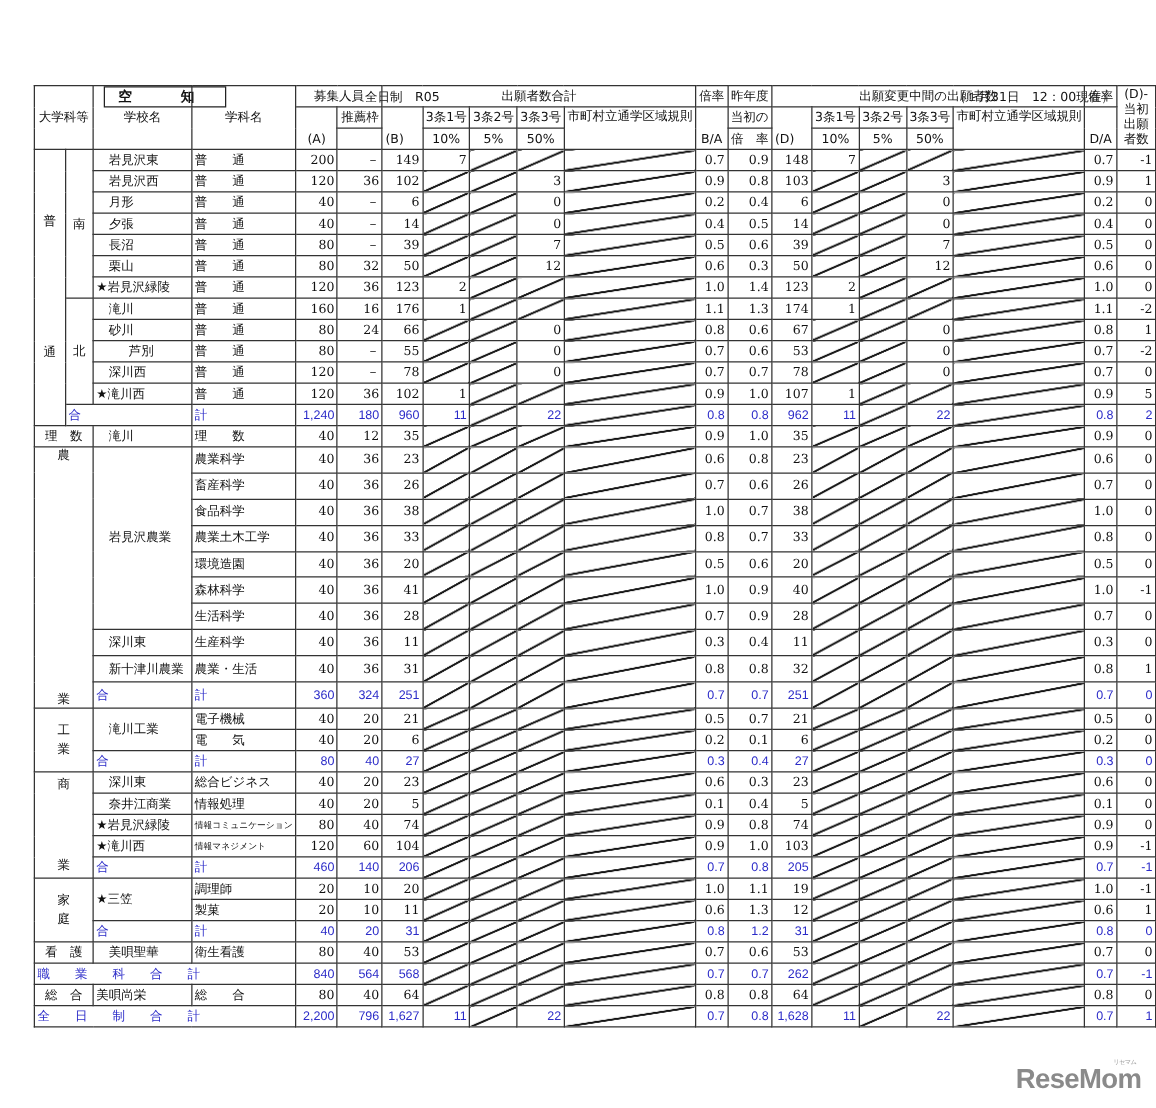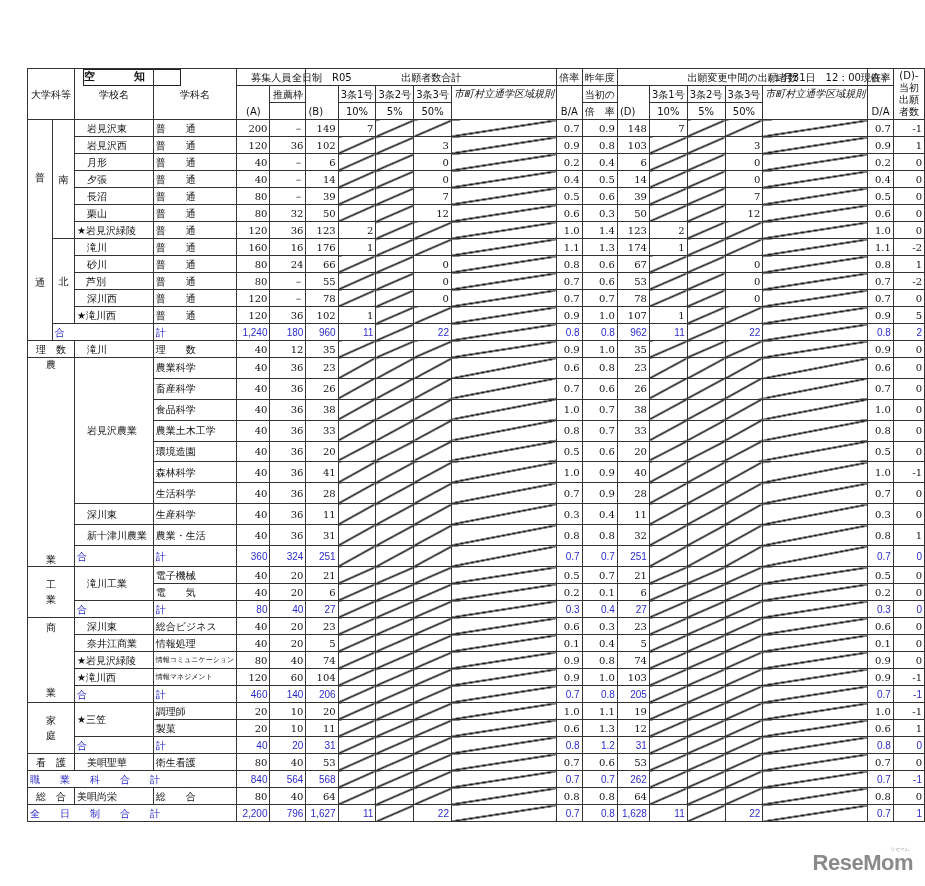--- a/index.html
+++ b/index.html
@@ -1,29 +1,29 @@
 <!DOCTYPE html>
 <html><head>
 <meta charset="utf-8">
 <style>
   html,body{margin:0;padding:0;background:#fff;}
   body{width:925px;height:886px;position:relative;font-family:"DejaVu Sans","Liberation Sans",sans-serif;color:#111;overflow:hidden;}
   .topbar{position:absolute;top:34px;left:0;width:925px;height:20px;}
-  .area-box{position:absolute;left:83px;top:35px;width:96px;height:15px;border:1px solid #222;font-size:11px;font-weight:bold;text-align:left;line-height:15px;letter-spacing:14px;font-family:Liberation Mono, monospace;}
+  .area-box{position:absolute;left:83px;top:35px;width:96px;height:15px;border:1px solid #222;font-size:11px;font-weight:bold;text-align:center;line-height:15px;letter-spacing:14px;}
   .scope{position:absolute;left:268px;top:37px;font-size:10px;padding-left:24px;}
   .asof{position:absolute;right:34px;top:37px;font-size:10px;}
   table.main{position:absolute;left:27px;top:68px;border-collapse:collapse;table-layout:fixed;font-size:10px;}
   table.main td, table.main th{border:1px solid #333;padding:0 2px;height:16px;line-height:15px;white-space:nowrap;overflow:hidden;font-weight:normal;}
   table.main th{font-size:10px;}
   .num{text-align:right;font-family:"DejaVu Serif","Liberation Serif",serif;}
   .ctr{}
   .tot td{color:#2b2bc8;font-weight:bold;}
   .tot td.num{font-family:"Liberation Sans","DejaVu Sans",sans-serif;}
   .slash{background:linear-gradient(to top right,transparent calc(50% - 1px),transparent calc(50% - 1px)),linear-gradient(to bottom right,transparent calc(50% - 1px),#111 calc(50% - 0.6px),#111 calc(50% + 0.6px),transparent calc(50% + 1px));}
-  .tiny{font-size:6px;line-height:7px;white-space:normal;text-align:right;vertical-align:top;font-style:italic;}
+  .tiny{font-size:6px;line-height:7px;white-space:normal;text-align:right;vertical-align:top;}
   .small7{font-size:7px;margin-left:13px;}
   .hsub{font-size:7px;}
   .vert{text-align:center;font-weight:bold;}
   .logo{position:absolute;right:12px;bottom:10px;font-family:"Liberation Sans",sans-serif;font-weight:bold;font-size:22px;color:#8a8a8a;letter-spacing:-0.5px;}
   .logo small{position:absolute;right:4px;top:-4px;font-size:5px;color:#999;font-weight:normal;}
 </style>
 </head>
 <body>
 
 <div class="topbar">
@@ -281,21 +281,21 @@
         <td class="num">0.6</td>
         <td class="num">67</td>
         <td class="num slash"></td>
         <td class="num slash"></td>
         <td class="num">0</td>
         <td class="num slash"></td>
         <td class="num">0.8</td>
         <td class="num">1</td>
       </tr>
       <tr>
-        <td style="padding-left:11px">芦別</td>
+        <td style="padding-left:28px">芦別</td>
         <td>普　　通</td>
         <td class="num">80</td>
         <td class="num">－</td>
         <td class="num">55</td>
         <td class="num slash"></td>
         <td class="num slash"></td>
         <td class="num">0</td>
         <td class="num slash"></td>
         <td class="num">0.7</td>
         <td class="num">0.6</td>

